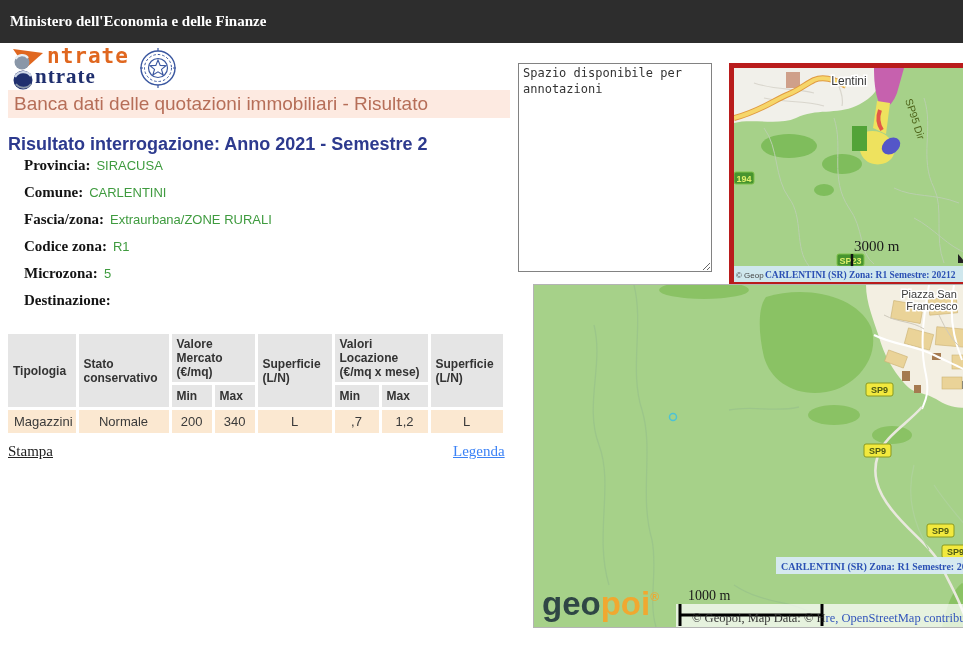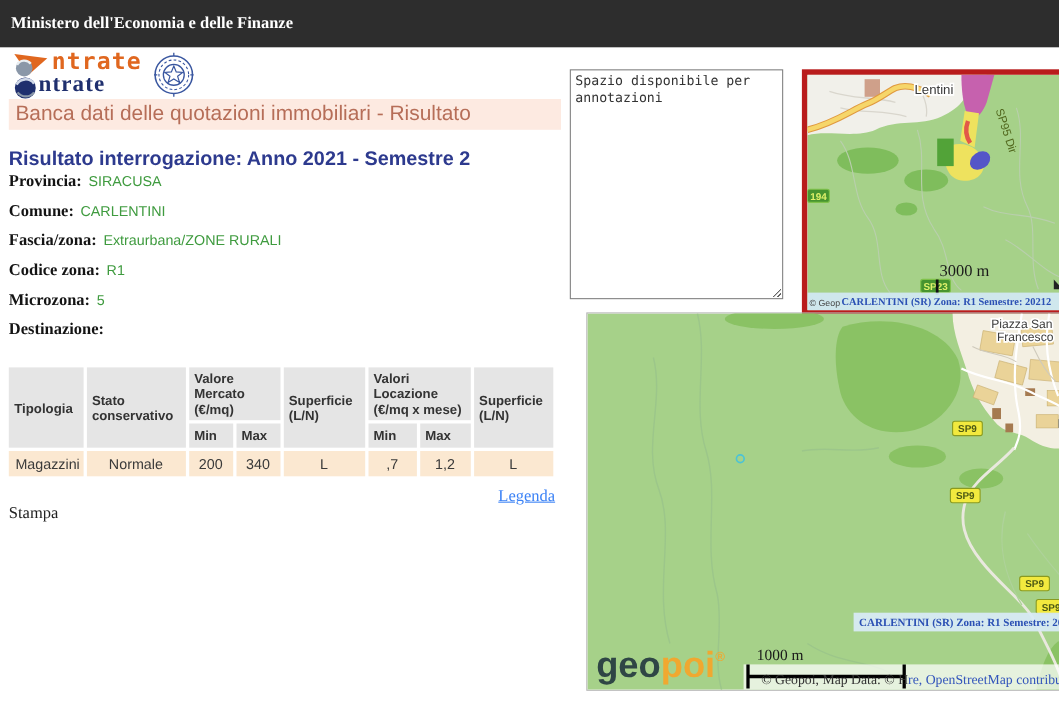--- a/index.html
+++ b/index.html
@@ -20,35 +20,35 @@
   .logo-word2 { position:absolute; left:25px; top:18px; font-family:Liberation Serif, serif;
             font-weight:bold; font-size:21px; letter-spacing:1px; color:#1f2f6e; }
   .emblem { position:absolute; left:128px; top:0px; }
 
   
   .title-bar { position:absolute; left:8px; top:90px; width:502px; height:28px; background:#fdeae1;
             color:#b66e58; font-size:19px; line-height:28px; padding-left:6px; box-sizing:border-box; }
 
   
   .heading { position:absolute; left:8px; top:134px; font-size:18px; font-weight:bold; color:#2d3a8e; }
-  .fields { position:absolute; left:8px; top:156px; width:500px; }
+  .fields { position:absolute; left:24px; top:156px; width:500px; }
   .field { height:27px; }
   .field-label { font-family:"Liberation Serif",serif; font-weight:bold; font-size:15px; color:#141414; }
   .field-value { font-size:13px; color:#3f9b3f; margin-left:6px; }
 
   
   table.quot { position:absolute; left:5px; top:331px; border-collapse:separate; border-spacing:3px; }
   table.quot th { background:#e5e5e5; color:#333; font-weight:bold; font-size:12px; text-align:left;
             padding:3px 5px; vertical-align:middle; line-height:1.18; }
   table.quot th.sub { height:16px; }
   table.quot td { background:#fbe8d1; color:#3a3a3a; font-size:13px; text-align:center; padding:4px 3px; }
   table.quot td.first { text-align:left; padding-left:6px; }
 
   .link-stampa { position:absolute; left:8px; top:443px; font-family:"Liberation Serif",serif;
-            font-size:15px; color:#222; cursor:pointer;margin-top:16px; }
+            font-size:15px; color:#222; text-decoration:underline; cursor:pointer; }
   .link-legenda { position:absolute; left:453px; top:443px; font-family:"Liberation Serif",serif;
             font-size:15px; color:#3b82f6; text-decoration:underline; cursor:pointer; }
 
   
   .annotations { position:absolute; left:518px; top:63px; width:194px; height:209px; box-sizing:border-box;
             border:1px solid #828282; background:#fff; font-family:"DejaVu Sans Mono",monospace;
             font-size:12px; line-height:1.3; color:#333; padding:2px 4px; resize:both; }
 
   
   .map-top { position:absolute; left:729px; top:63px; width:233px; height:214px; border:5px solid #b91c1c; }

